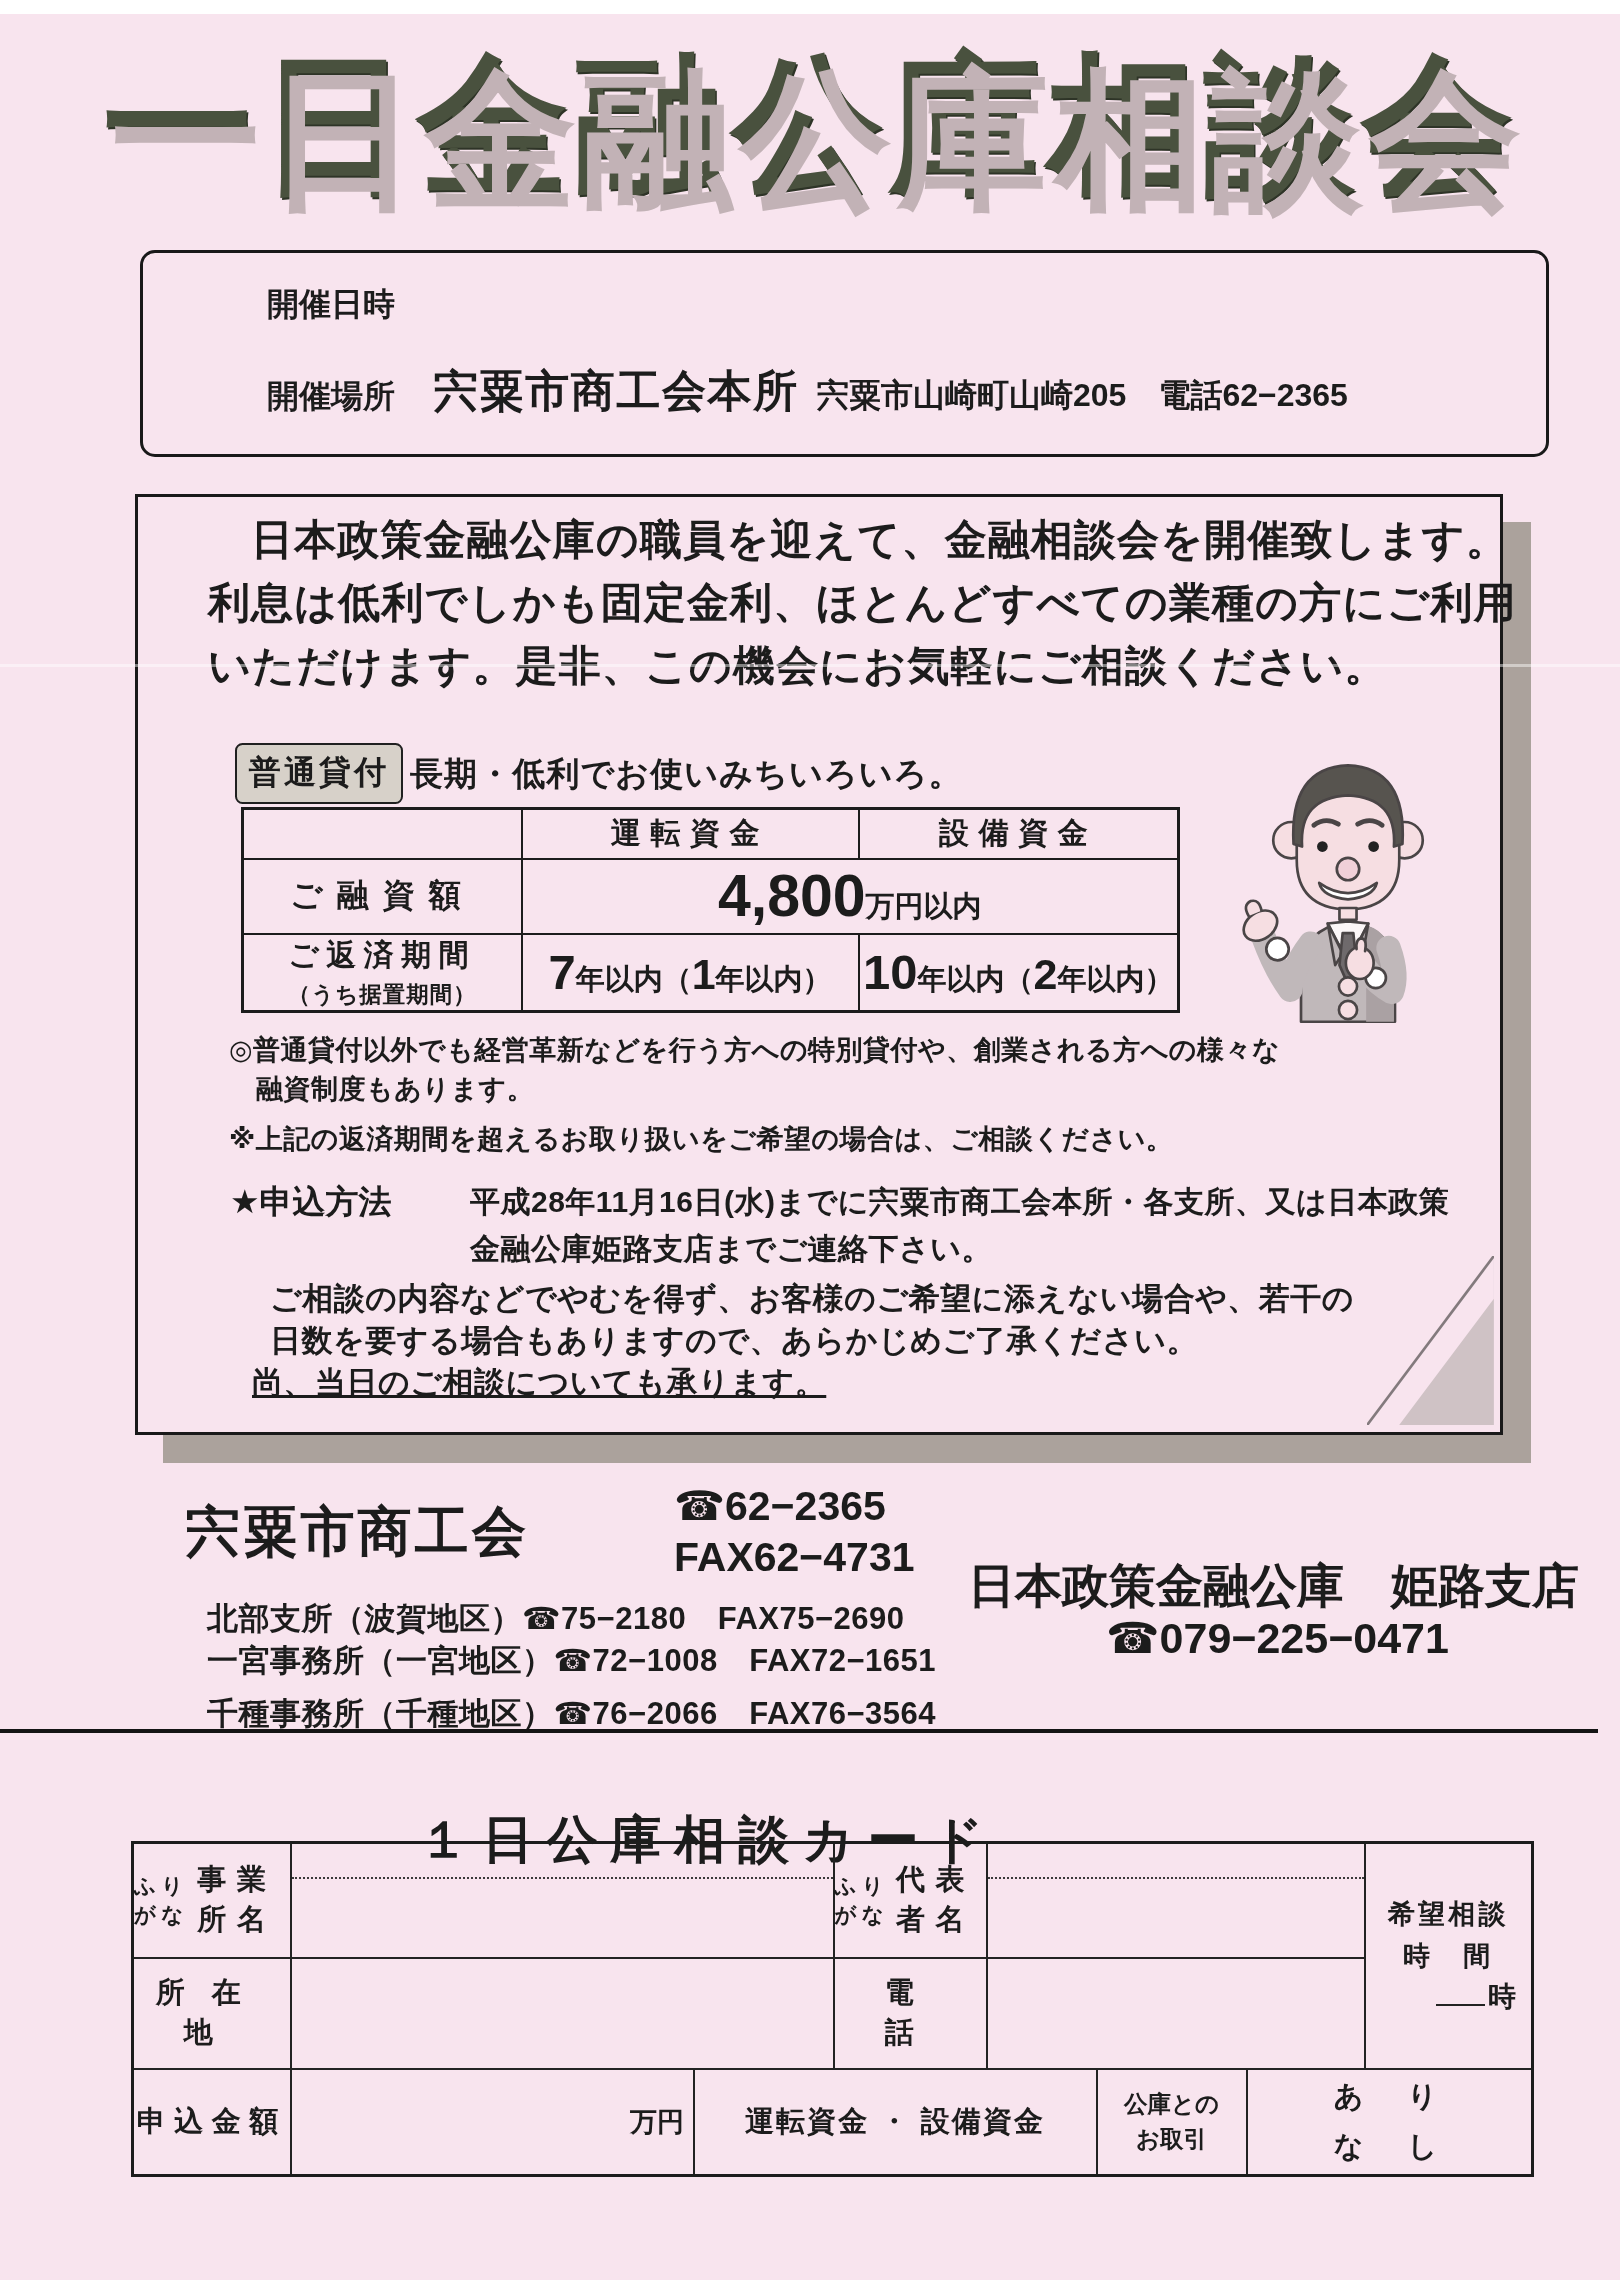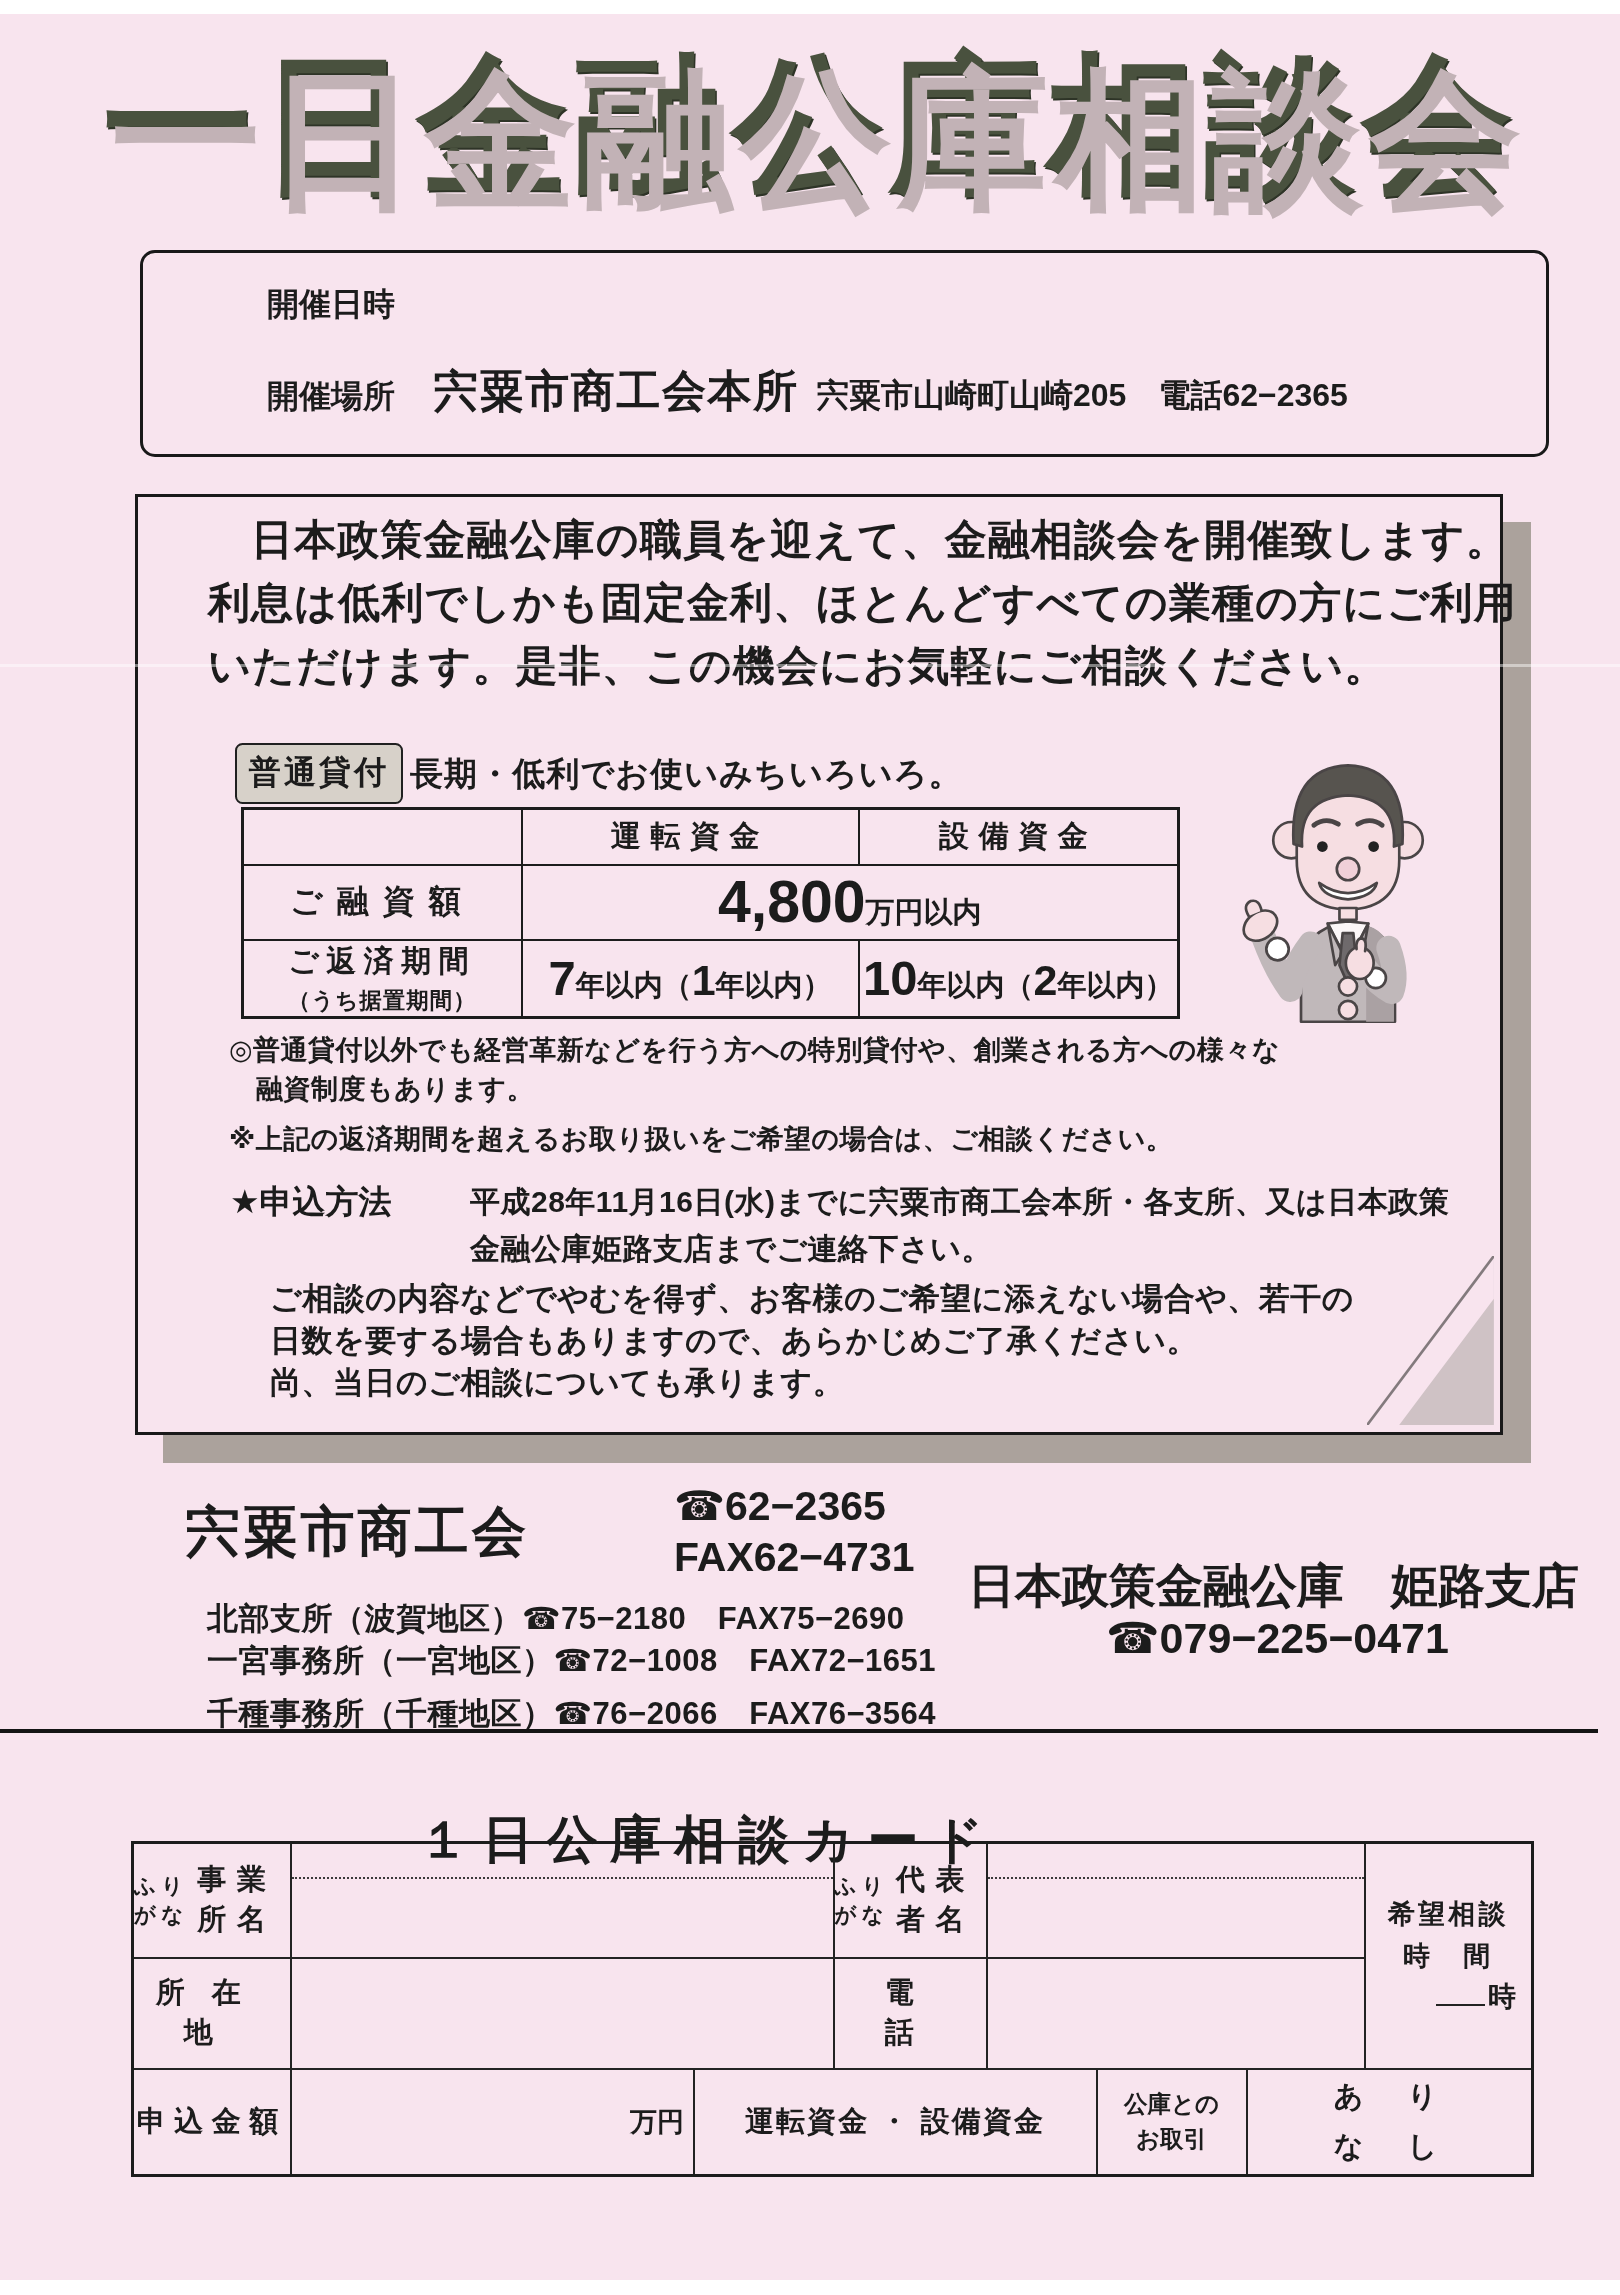--- a/index.html
+++ b/index.html
@@ -116,21 +116,21 @@
   <div class="abs badge">普通貸付</div>
   <div class="abs badge-caption">長期・低利でお使いみちいろいろ。</div>
 
   <table class="loan">
     <colgroup>
         <col style="width:279px">
         <col style="width:337px">
         <col style="width:320px">
       </colgroup>
     <tbody>
-        <tr style="height:56px;">
+        <tr style="height:50px;">
       <td></td>
       <td class="loan-head">運転資金</td>
       <td class="loan-head">設備資金</td>
     </tr>
     <tr style="height:75px;">
       <td class="loan-label">ご融資額</td>
       <td colspan="2">
         <span class="big-num">4,800</span><span class="small-unit">万円以内</span>
       </td>
     </tr>
@@ -198,21 +198,21 @@
   <div class="abs note-50" style="left:229px;top:1032px;">◎普通貸付以外でも経営革新などを行う方への特別貸付や、創業される方への様々な</div>
   <div class="abs note-50" style="left:256px;top:1071px;">融資制度もあります。</div>
   <div class="abs note-50" style="left:229px;top:1121px;">※上記の返済期間を超えるお取り扱いをご希望の場合は、ご相談ください。</div>
 
   <div class="abs apply-label" style="left:230px;top:1180px;">★申込方法</div>
   <div class="abs apply-text" style="left:470px;top:1182px;">平成28年11月16日(水)までに宍粟市商工会本所・各支所、又は日本政策</div>
   <div class="abs apply-text" style="left:470px;top:1229px;">金融公庫姫路支店までご連絡下さい。</div>
 
   <div class="abs closing" style="left:270px;top:1278px;">ご相談の内容などでやむを得ず、お客様のご希望に添えない場合や、若干の</div>
   <div class="abs closing" style="left:270px;top:1320px;">日数を要する場合もありますので、あらかじめご了承ください。</div>
-  <div class="abs closing" style="left:270px;top:1362px;">尚、当日のご相談についても承ります。</div>
+  <div class="abs closing" style="left:252px;top:1362px;text-decoration:underline;">尚、当日のご相談についても承ります。</div>
 
   <svg class="abs" style="left:1367px;top:1256px;" width="127" height="169" viewBox="0 0 237 316">
     <polygon points="237,0 237,316 0,316" fill="#cfc2c5"></polygon>
     <polygon points="237,0 237,80 60,316 0,316" fill="#f8e4ee"></polygon>
     <line x1="0" y1="316" x2="237" y2="0" stroke="#837a7d" stroke-width="5"></line>
   </svg>
 
   <div class="abs crease"></div>
 
   <div class="abs shoko-name">宍粟市商工会</div>

